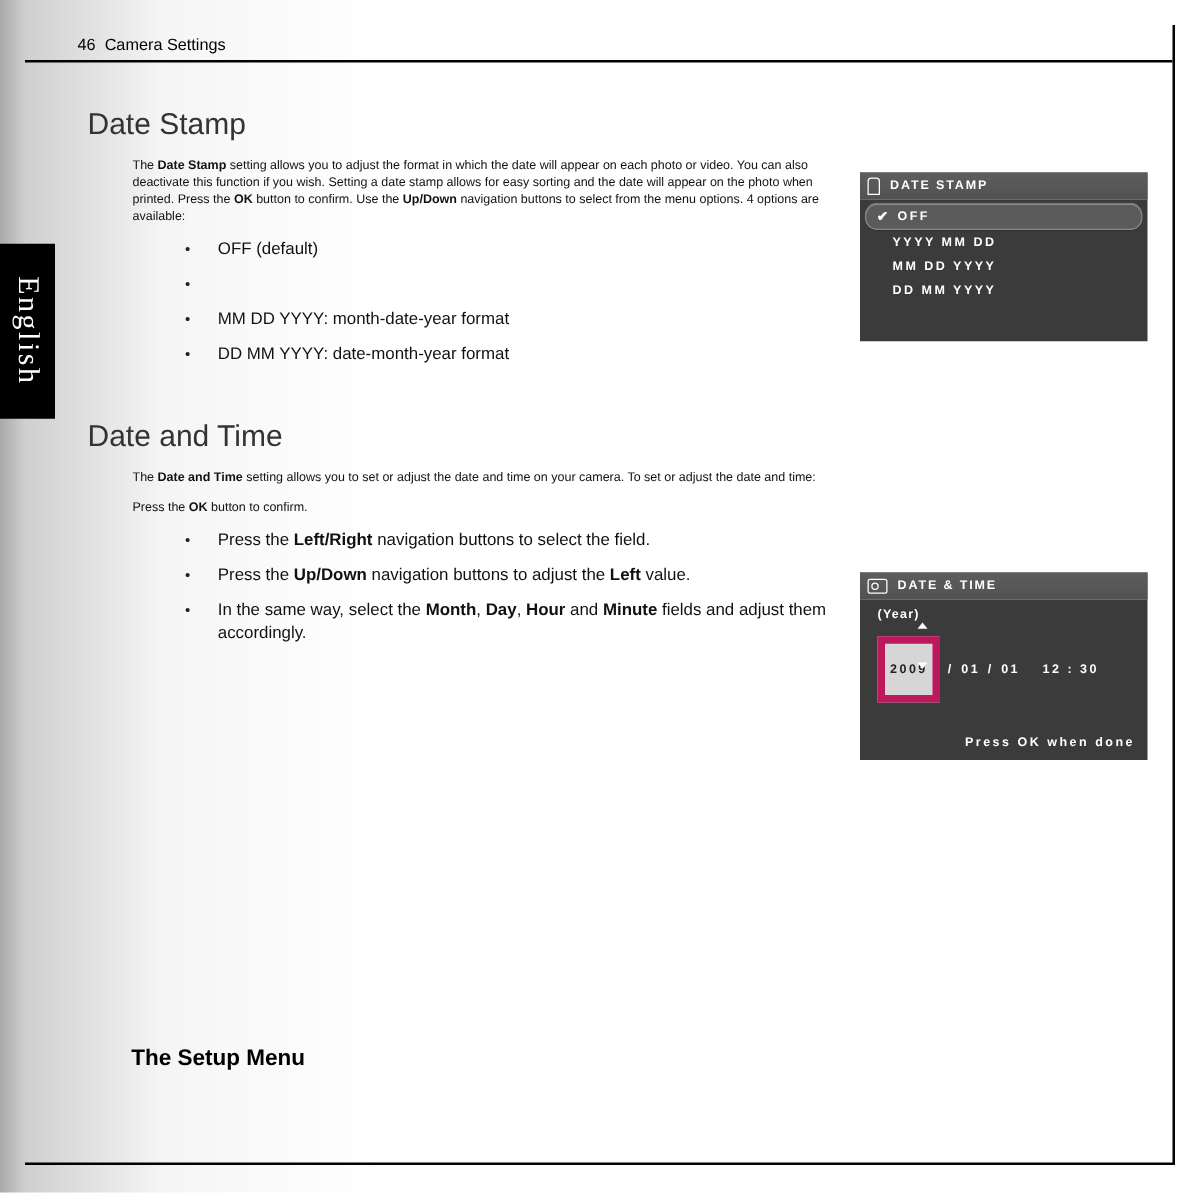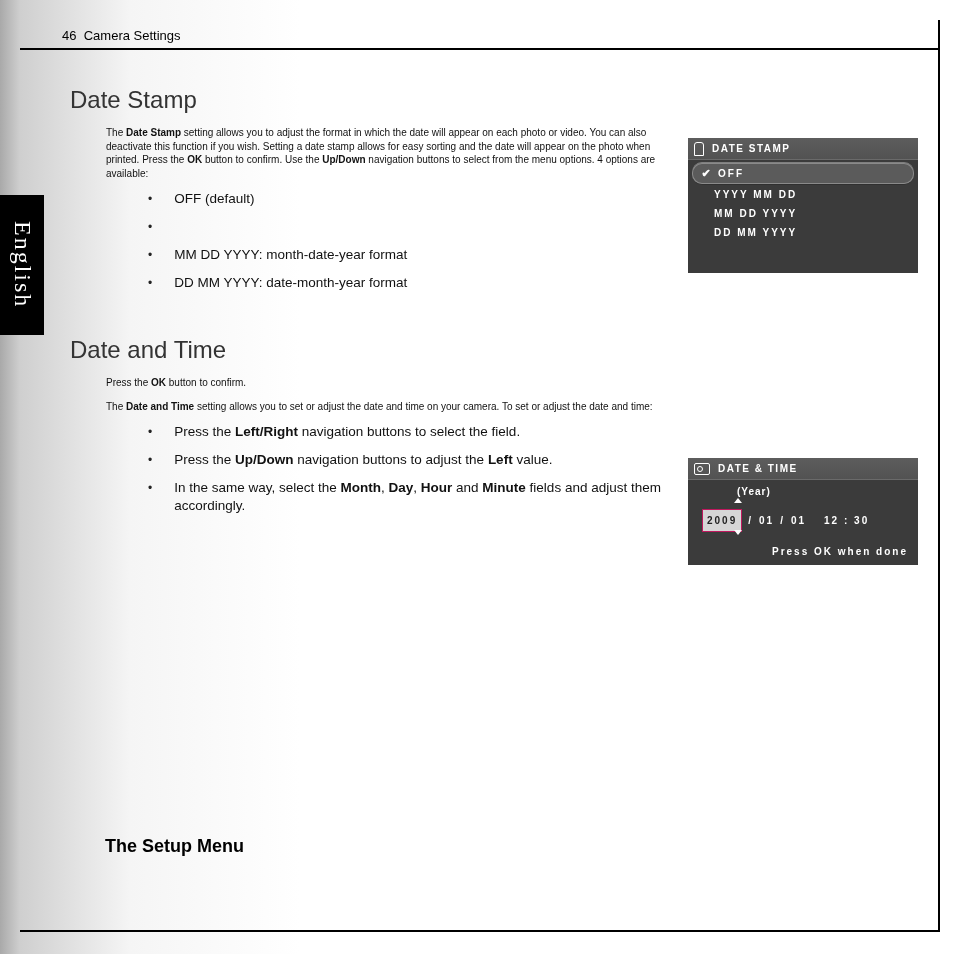--- a/index.html
+++ b/index.html
@@ -99,21 +99,21 @@
     font-size: 18px;
   }
 
   
   .lcd {
     position: absolute;
     background: #3b3b3b;
     border-radius: 0;
   }
   .lcd1 { top: 138px; left: 688px; width: 230px; height: 135px; }
-  .lcd2 { top: 458px; left: 688px; width: 230px; height: 107px; }
+  .lcd2 { top: 458px; left: 688px; width: 230px; height: 150px; }
 
   .lcd-title-row {
     height: 22px;
     background: linear-gradient(#5d5d5d,#525252);
     display: flex;
     align-items: center;
     gap: 6px;
     padding-left: 6px;
     color: #fff;
     font-size: 10px;
@@ -172,32 +172,31 @@
     content:""; position:absolute; inset:0;
     border-radius:10px;
     box-shadow: inset 0 0 0 1px #8a8a8a;
     pointer-events:none;
   }
 
   
   .dt-sub {
     color:#fff; font-size:10px; font-weight:bold; letter-spacing:1px;
     padding: 6px 0 0 14px;
-    margin-left: 35px;
   }
   .dt-row {
     display:flex; align-items:center; gap:6px;
     color:#fff; font-size:10px; font-weight:bold; letter-spacing:2px;
     padding: 12px 0 0 14px;
   }
   .dt-year {
     position: relative;
     background:#d6d6d6; color:#222;
-    padding: 5px 4px;
-    border:1px solid #be185d;
+    padding: 15px 4px;
+    border:6px solid #be185d;
     letter-spacing:2px;
   }
   .dt-arrow-up, .dt-arrow-down {
     position:absolute; left:46px;
     width:0;height:0;border-left:4px solid transparent;border-right:4px solid transparent;
   }
   .dt-arrow-up { top:40px; border-bottom:5px solid #fff; }
   .dt-arrow-down { top:72px; border-top:5px solid #fff; }
   .dt-hint {
     position:absolute; bottom:8px; right:10px;
@@ -242,24 +241,24 @@
         <div class="row">
             <span class="dot">•</span>
             <span>DD MM YYYY: date-month-year format</span>
           </div>
       </div>
     </section>
 
     <section class="section2">
       <h1>Date and Time</h1>
       <p class="para">
-        <span>Press the </span><b>OK</b><span> button to confirm.</span>
+        <span>The </span><b>Date and Time</b><span> setting allows you to set or adjust the date and time on your camera. To set or adjust the date and time:</span>
       </p>
       <p class="para">
-        <span>The </span><b>Date and Time</b><span> setting allows you to set or adjust the date and time on your camera. To set or adjust the date and time:</span>
+        <span>Press the </span><b>OK</b><span> button to confirm.</span>
       </p>
       <div class="bullets">
         <div class="row">
             <span class="dot">•</span>
           <span><span>Press the </span><b>Left/Right</b><span> navigation buttons to select the field.</span></span>
         </div>
         <div class="row">
             <span class="dot">•</span>
           <span><span>Press the </span><b>Up/Down</b><span> navigation buttons to adjust the </span><b>Left</b><span> value.</span></span>
         </div>

